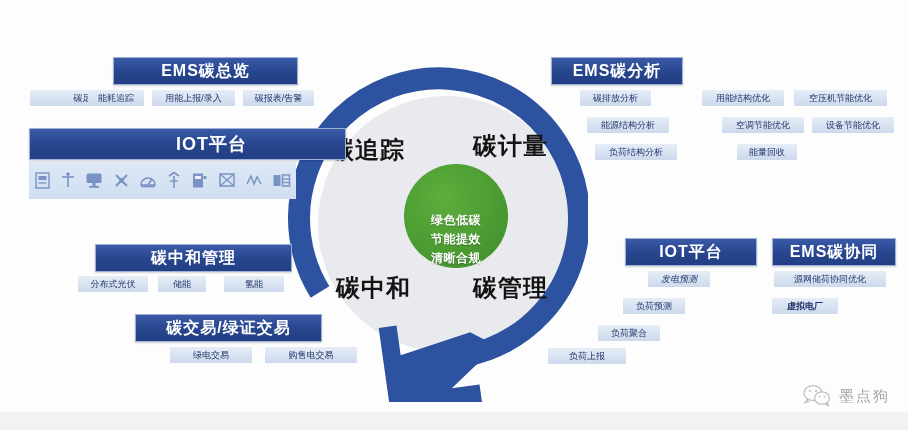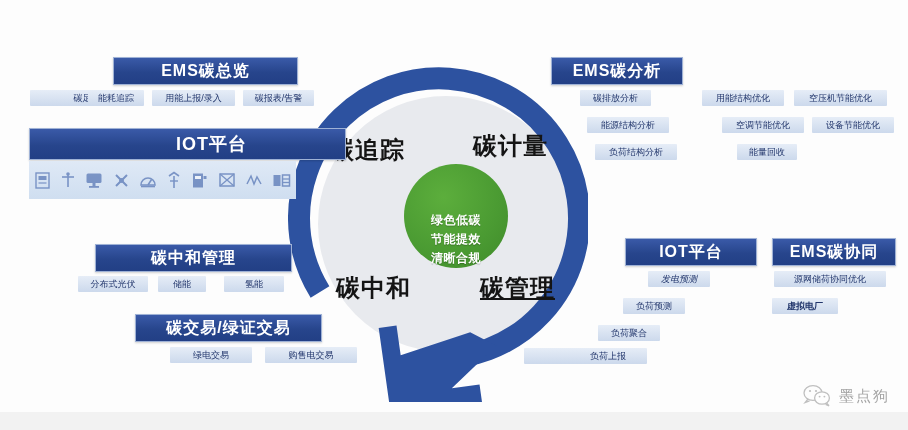--- a/index.html
+++ b/index.html
@@ -106,21 +106,21 @@
                L 96 366
                L 96 278
                L 114 278
                L 114 308 Z" fill="#2d52a0" transform="rotate(-8 150 320)"></path>
     </svg>
 
     
     <div class="bigword" style="left:42px;top:92px;">碳追踪</div>
     <div class="bigword" style="left:185px;top:88px;">碳计量</div>
     <div class="bigword" style="left:48px;top:230px;">碳中和</div>
-    <div class="bigword" style="left:192px;top:230px;text-decoration:underline;">碳管理</div>
+    <div class="bigword" style="left:185px;top:230px;">碳管理</div>
   </div>
 
   <div class="greencircle">
     <span>绿色低碳</span>
     <span>节能提效</span>
     <span>清晰合规</span>
   </div>
 
   <div class="panel" style="left:113px;top:57px;">
     <div class="panel-head" style="width:183px;height:26px;line-height:26px;font-size:16px;">EMS碳总览</div>
@@ -209,21 +209,21 @@
   <div class="chip" style="left:722px;top:117px;width:82px;">空调节能优化</div>
   <div class="chip" style="left:812px;top:117px;width:82px;">设备节能优化</div>
   <div class="chip" style="left:737px;top:144px;width:60px;">能量回收</div>
 
   <div class="panel" style="left:625px;top:238px;">
     <div class="panel-head" style="width:130px;height:26px;line-height:26px;font-size:16px;">IOT平台</div>
   </div>
   <div class="chip" style="left:648px;top:271px;width:62px;font-style:italic;">发电预测</div>
   <div class="chip" style="left:623px;top:298px;width:62px;">负荷预测</div>
   <div class="chip" style="left:598px;top:325px;width:62px;">负荷聚合</div>
-  <div class="chip" style="left:524px;top:348px;width:78px;padding-left:45px;">负荷上报</div>
+  <div class="chip" style="left:548px;top:348px;width:78px;">负荷上报</div>
 
   <div class="panel" style="left:772px;top:238px;">
     <div class="panel-head" style="width:122px;height:26px;line-height:26px;font-size:16px;">EMS碳协同</div>
   </div>
   <div class="chip" style="left:774px;top:271px;width:112px;">源网储荷协同优化</div>
   <div class="chip" style="left:772px;top:298px;width:66px;font-weight:bold;">虚拟电厂</div>
 
   <div class="bottomband"></div>
   <div class="watermark">
     <svg width="30" height="24" viewBox="0 0 30 24">

